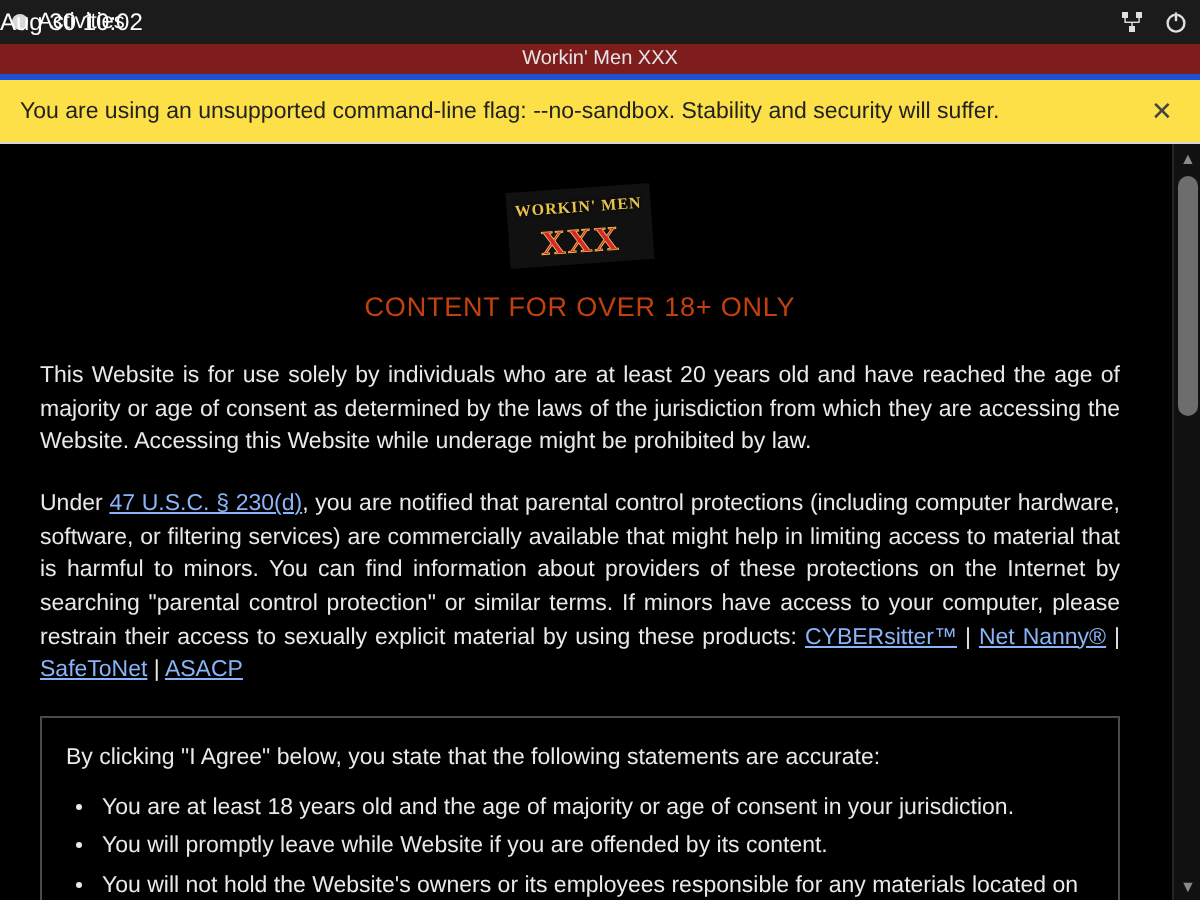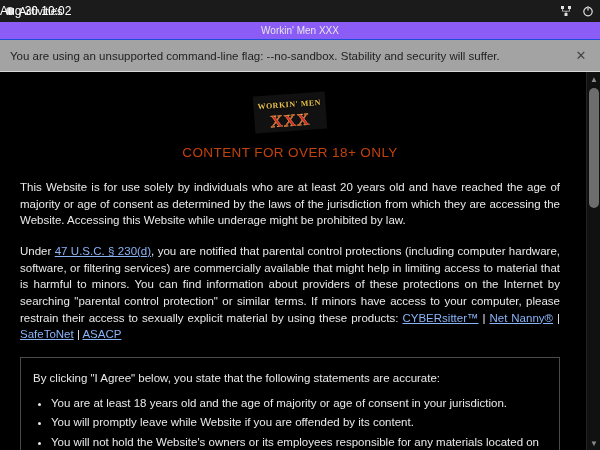--- a/index.html
+++ b/index.html
@@ -42,31 +42,31 @@
     font-size: 12px; color: #fff; pointer-events: none;
   }
   .topbar-right {
     margin-left: auto; display: flex; align-items: center; gap: 10px;
   }
   .ico { width: 12px; height: 12px; display: inline-block; }
 
   
   .winbar {
     height: 18px;
-    background: #8b5cf6;
+    background: #7f1d1d;
     color: #e6e6e6;
     font-size: 10px;
     display: flex; align-items: center; justify-content: center;
-    border-bottom: 1px solid #1d4ed8;
+    border-bottom: 3px solid #1d4ed8;
   }
 
   
   .infobar {
     height: 32px;
-    background: #a3a3a3;
+    background: #fde047;
     color: #222;
     font-size: 11.5px;
     display: flex; align-items: center;
     padding: 0 10px;
     border-bottom: 1px solid #d6d6d6;
   }
   .infobar .msg { flex: 1; }
   .infobar .close {
     width: 18px; height: 18px;
     display: flex; align-items: center; justify-content: center;

